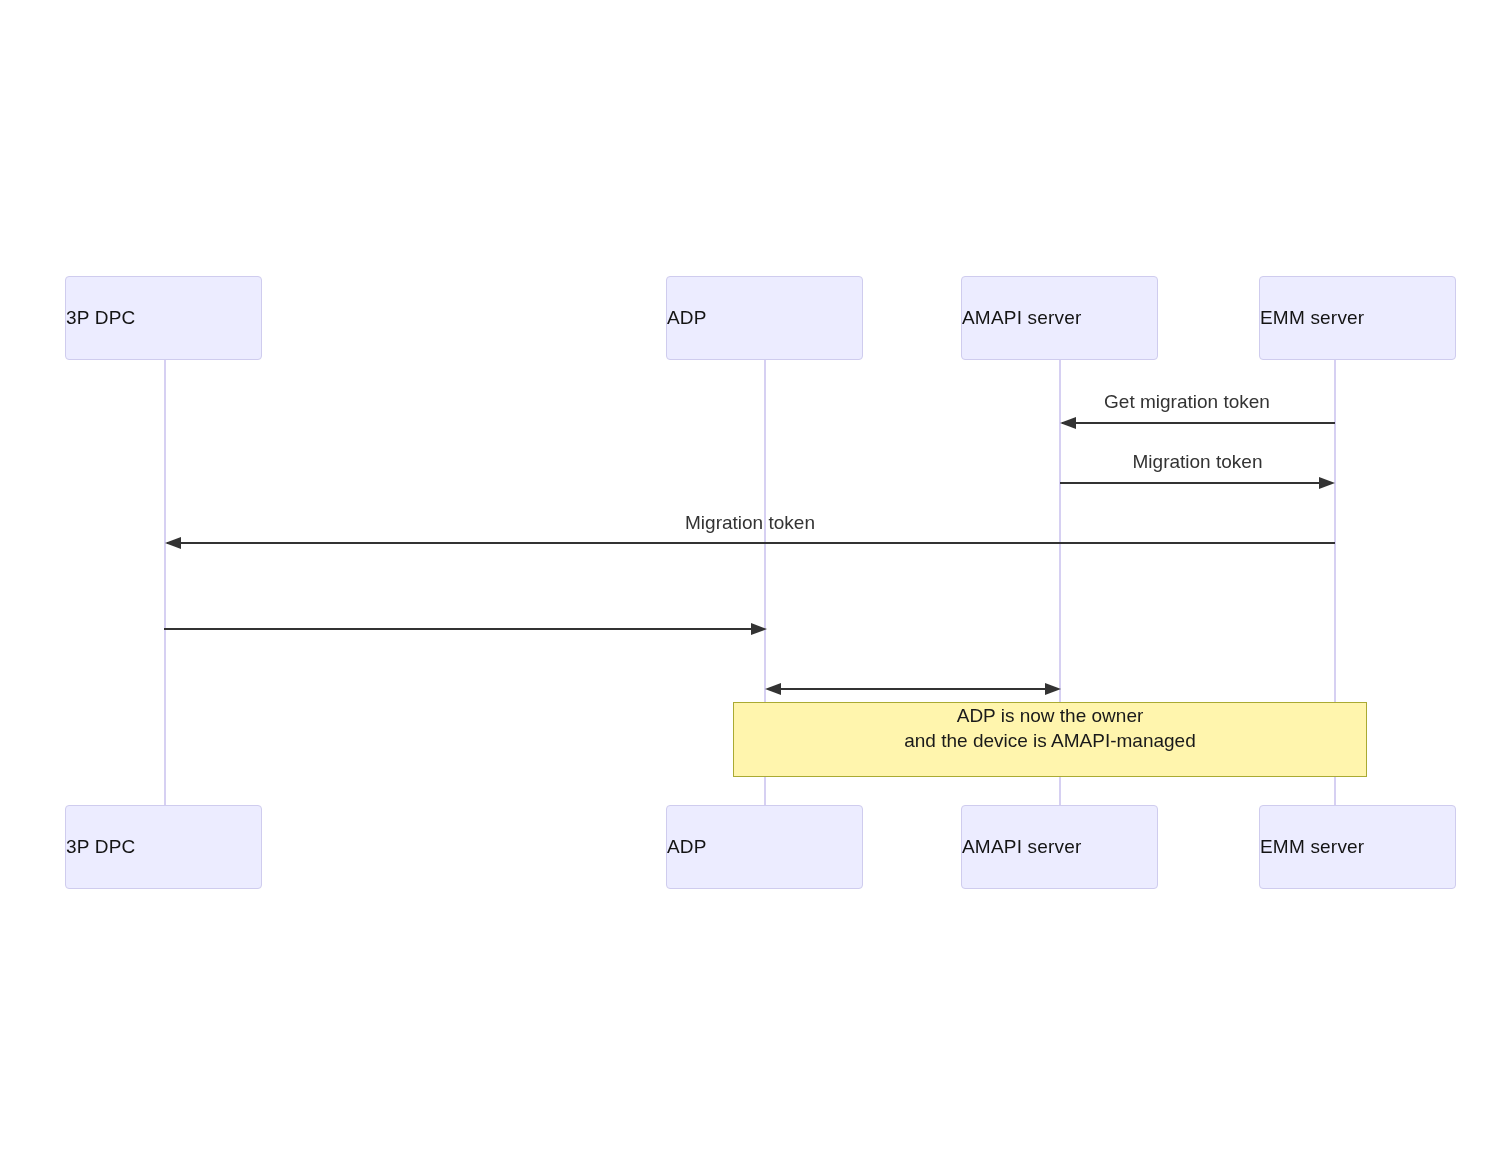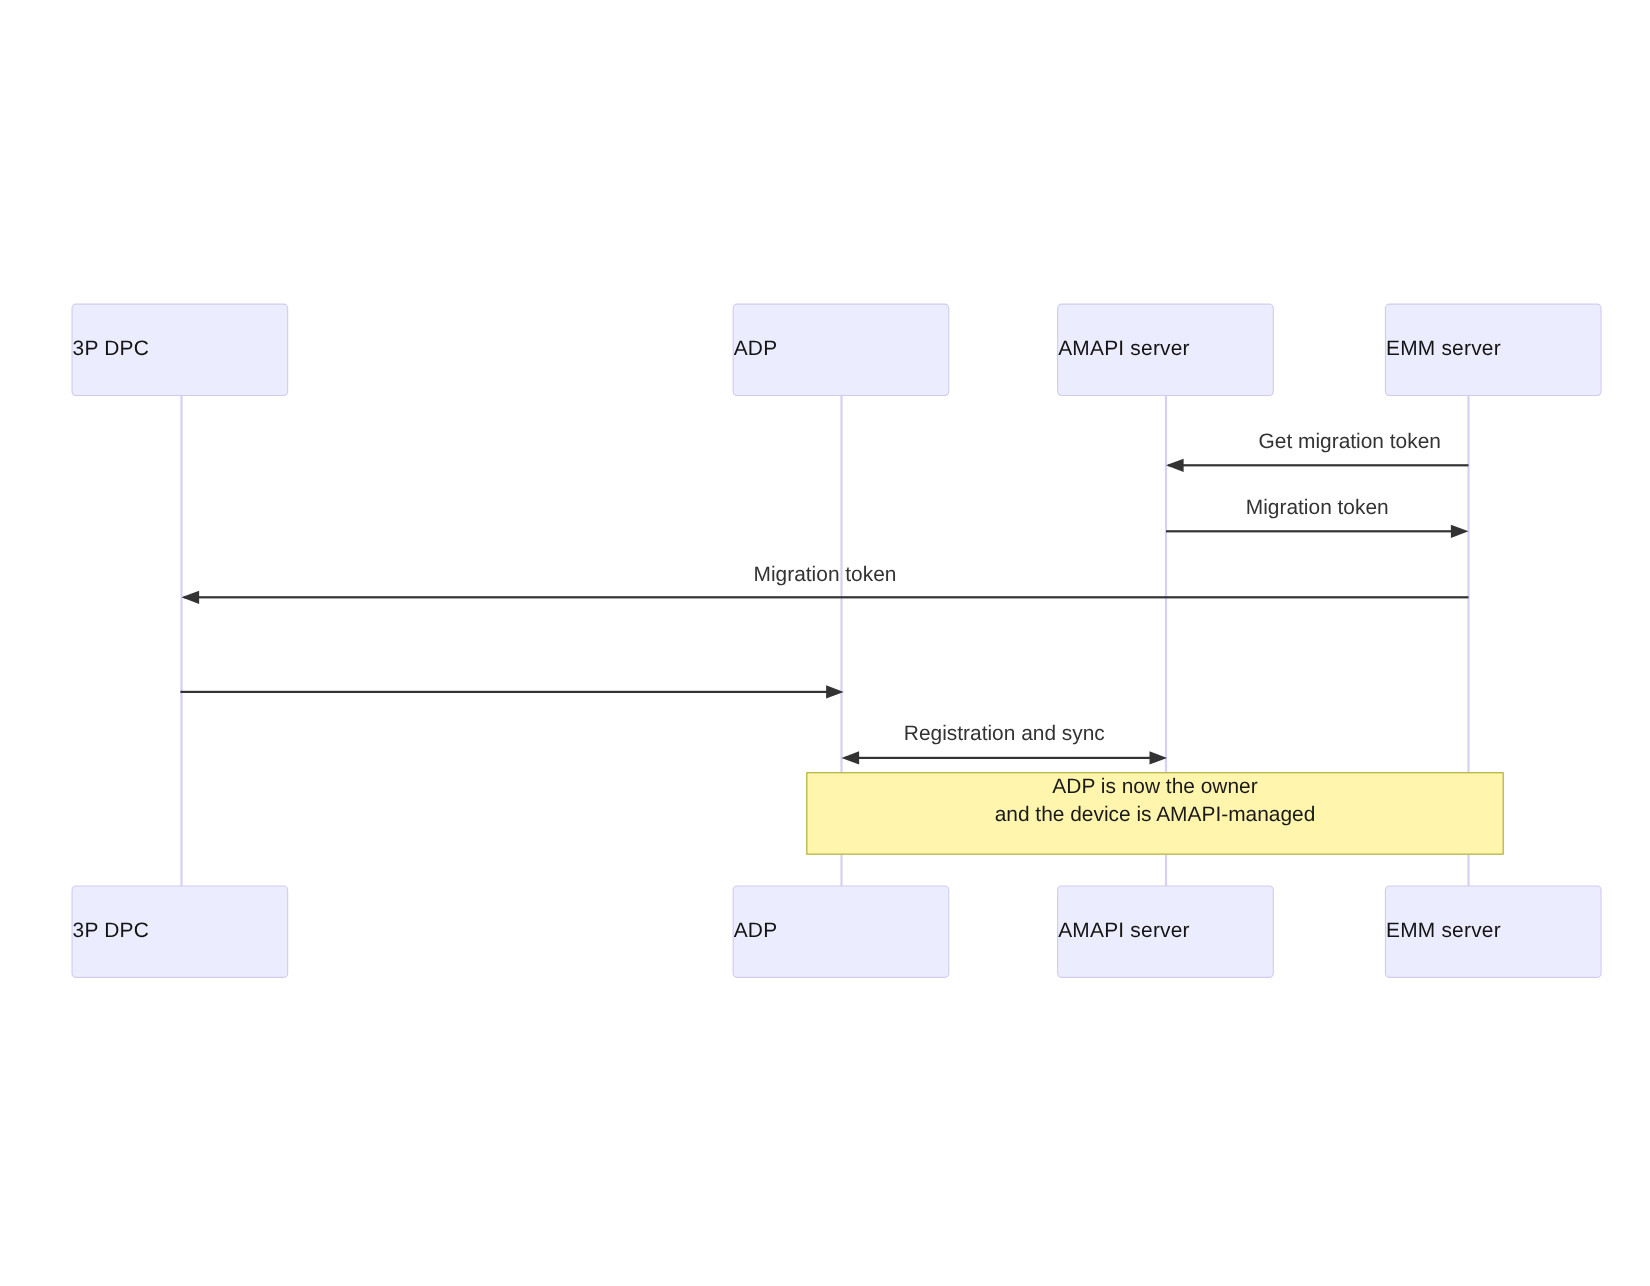--- a/index.html
+++ b/index.html
@@ -63,21 +63,21 @@
 
   
   .msg-label{
     position:absolute;
     color:#333333;
     font-size:19px;
     line-height:24px;
     text-align:center;
     white-space:pre-line;
   }
-  .l1{left:1061px;width:252px;top:390px;padding-left:40px;}
+  .l1{left:1061px;width:252px;top:390px;}
   .l2{left:1060px;width:275px;top:450px;}
   .l3{left:165px;width:1170px;top:511px;}
   .l4{left:165px;width:600px;top:572px;}
   .l5{left:766px;width:294px;top:656px;}
 
   
   .note{
     position:absolute;
     left:733px;top:702px;width:634px;height:75px;
     background:#FFF5AD;
@@ -120,21 +120,20 @@
   <div class="msg-line m2"></div>
   <div class="ah ah-right ah-m2"></div>
 
   <div class="msg-label l3">Migration token</div>
   <div class="msg-line m3"></div>
   <div class="ah ah-left ah-m3"></div>
 
   <div class="msg-line m4"></div>
   <div class="ah ah-right ah-m4"></div>
 
-  <div class="msg-label l5">Registration and sync</div>
   <div class="msg-line m5"></div>
   <div class="ah ah-left ah-m5a"></div>
   <div class="ah ah-right ah-m5b"></div>
 
   <div class="note">
     <span>ADP is now the owner
 and the device is AMAPI-managed</span>
   </div>
 
   <div class="actor-box col0 rowbot">

